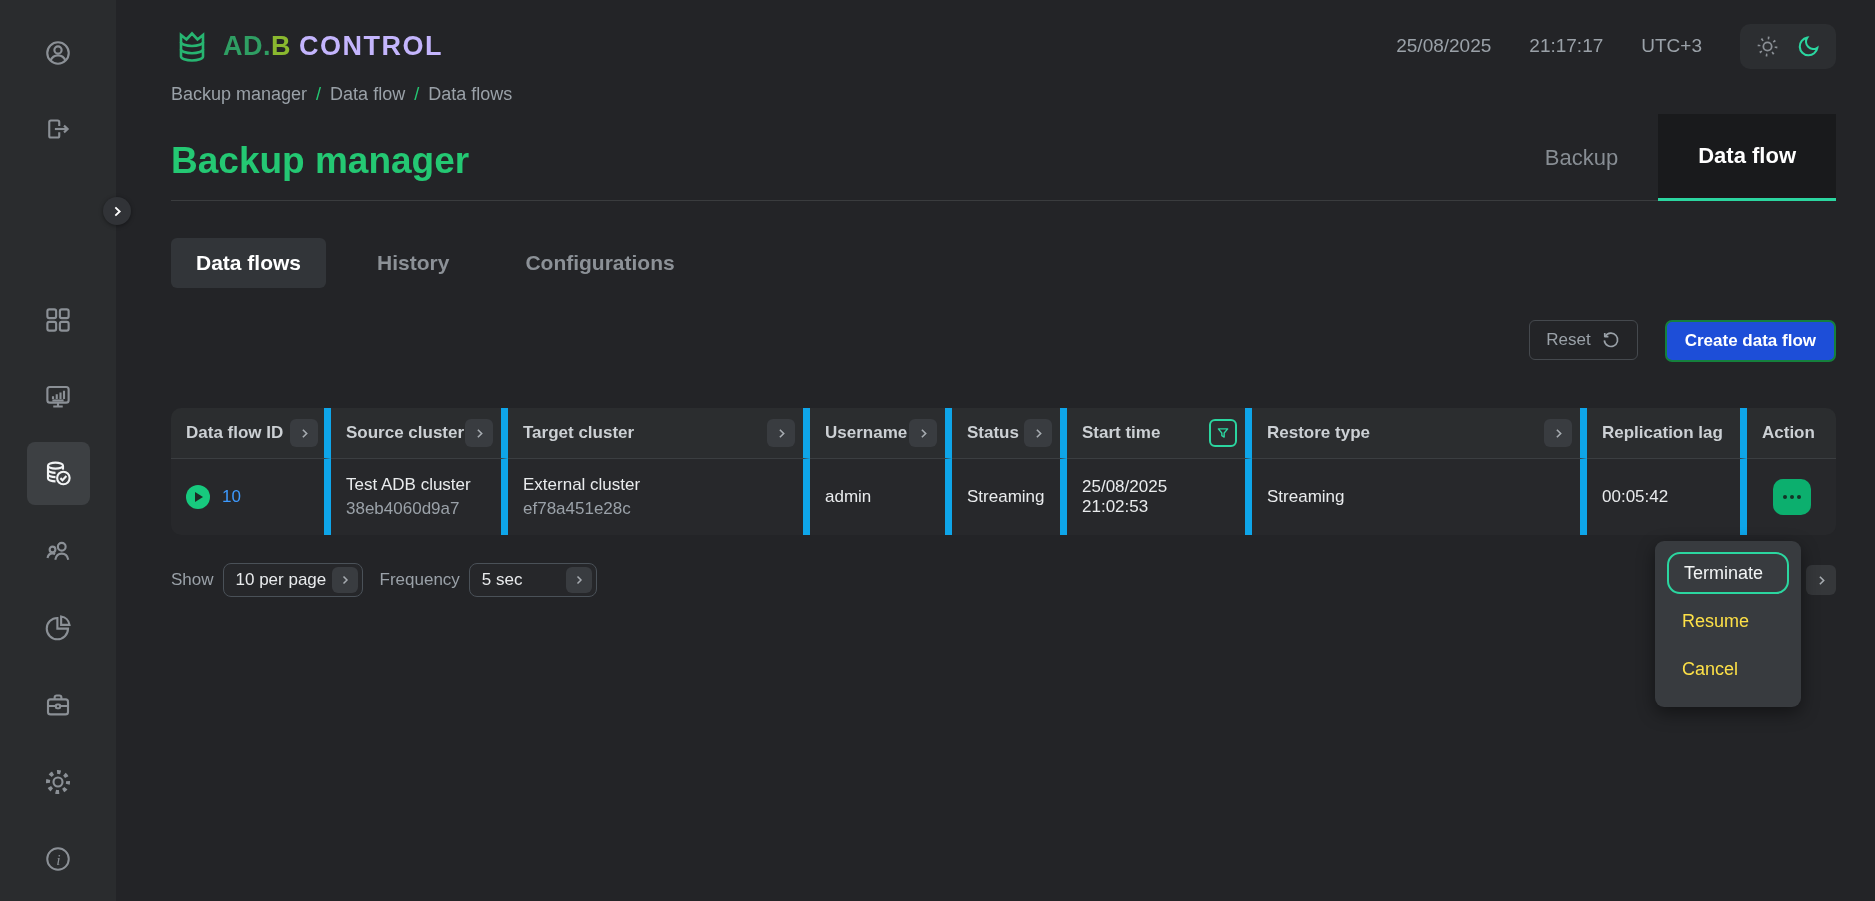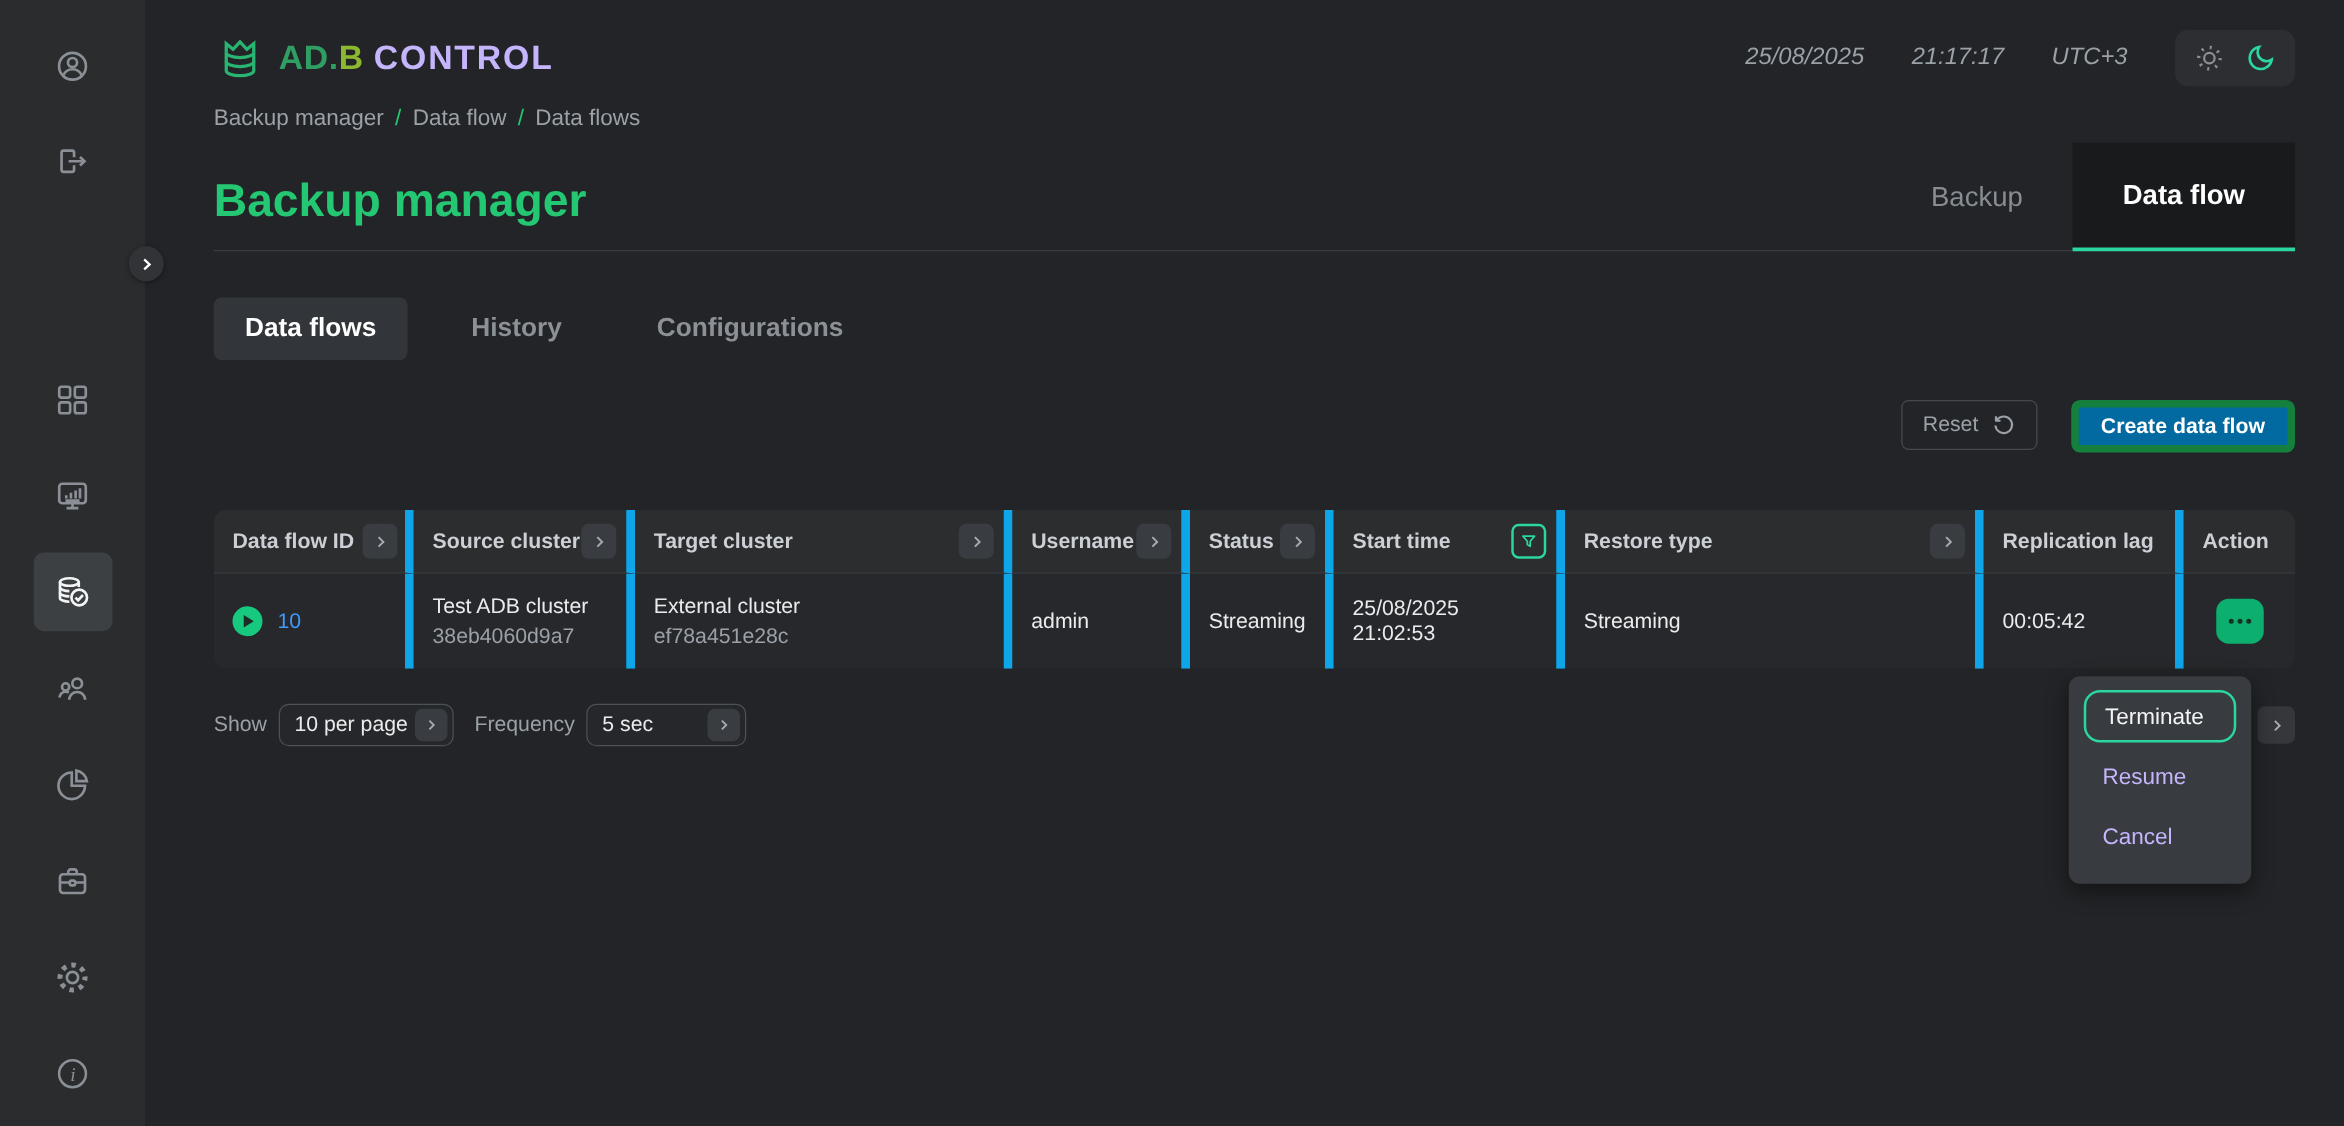--- a/index.html
+++ b/index.html
@@ -40,21 +40,21 @@
 
   
   .main { position:absolute; left:116px; top:0; width:1759px; height:725px; padding:0 39px 0 55px; }
 
   .topbar { display:flex; align-items:center; padding-top:24px; height:68px; }
   .logo { display:flex; align-items:center; gap:10px; cursor:pointer; }
   .logo-text { font-size:27px; font-weight:bold; letter-spacing:.5px; display:flex; align-items:baseline; }
   .logo-ad { color:#2f9e63; }
   .logo-b { color:#8ab82f; }
   .logo-control { color:#c4b5fd; margin-left:8px; letter-spacing:1.5px; }
-  .clock { margin-left:auto; display:flex; align-items:center; gap:38px; color:#9aa1a8; font-size:19px;font-style:italic; }
+  .clock { margin-left:auto; display:flex; align-items:center; gap:38px; color:#9aa1a8; font-size:19px; }
   .theme-toggle {
     background:#2c2e31; border-radius:10px; height:45px; padding:0 15px;
     display:flex; align-items:center; gap:16px; margin-left:0;
   }
   .theme-btn { background:none; border:none; cursor:pointer; padding:0; }
 
   .breadcrumb { margin-top:16px; font-size:18px; color:#9aa1a8; display:flex; gap:9px; }
   .crumb { cursor:pointer; }
   .crumb-sep { color:#24c873; }
 
@@ -75,21 +75,21 @@
   .subtab.active { background:#323539; color:#ffffff; }
 
   .toolbar { margin-top:32px; display:flex; justify-content:flex-end; gap:27px; }
   .btn-reset {
     background:transparent; border:1px solid #45494e; border-radius:6px;
     color:#9aa1a8; font-size:17px; padding:0 16px; height:40px;
     display:flex; align-items:center; gap:10px; cursor:pointer;
     font-family:"Liberation Sans", sans-serif;
   }
   .btn-create {
-    background:#0369a1; border:6px solid #15803d; border-radius:7px;
+    background:#1d4ed8; border:2px solid #15803d; border-radius:7px;
     color:#ffffff; font-size:17px; font-weight:bold; padding:0 18px; height:42px;
     display:flex; align-items:center; cursor:pointer;
     font-family:"Liberation Sans", sans-serif;
   }
 
   
   .table { margin-top:46px; width:1665px; border-radius:10px; overflow:hidden; }
   .tr { display:grid; grid-template-columns:160px 177px 302px 142px 115px 185px 335px 160px 89px; }
   .thead .cell { background:#2b2d2f; height:51px; border-bottom:1px solid #3b3e41; }
   .tbody .cell { background:#27282b; height:76px; }
@@ -145,21 +145,21 @@
   }
 
   
   .action-menu {
     position:absolute; top:541px; right:74px; width:146px; height:166px;
     background:#383b3f; border-radius:9px; box-shadow:0 6px 18px rgba(0,0,0,.45);
     z-index:10; padding:8px 0; display:flex; flex-direction:column;
   }
   .menu-item {
     height:48px; display:flex; align-items:center; padding:0 12px;
-    font-size:18px; color:#c4b5fd; cursor:default; background:none; border:none;
+    font-size:18px; color:#fde047; cursor:default; background:none; border:none;
     font-family:"Liberation Sans", sans-serif;
   }
   .menu-item .item-inner { padding-left:15px; width:100%; text-align:left; }
   .menu-item.enabled { color:#f2f4f5; cursor:pointer; }
   .menu-item.enabled .item-inner {
     border:2px solid #2bd6a0; border-radius:13px; height:42px;
     display:flex; align-items:center;
   }
 </style>
 </head>

